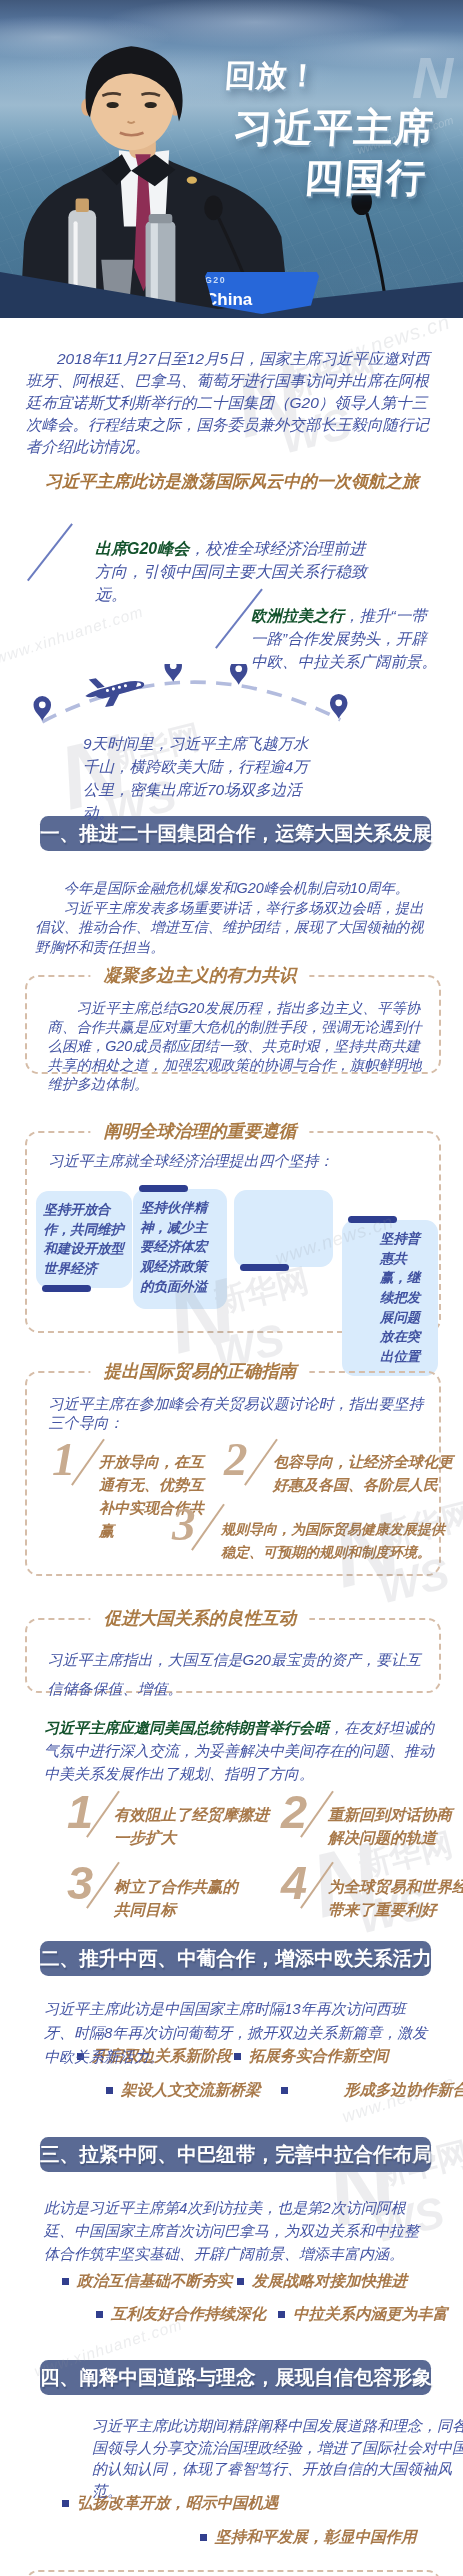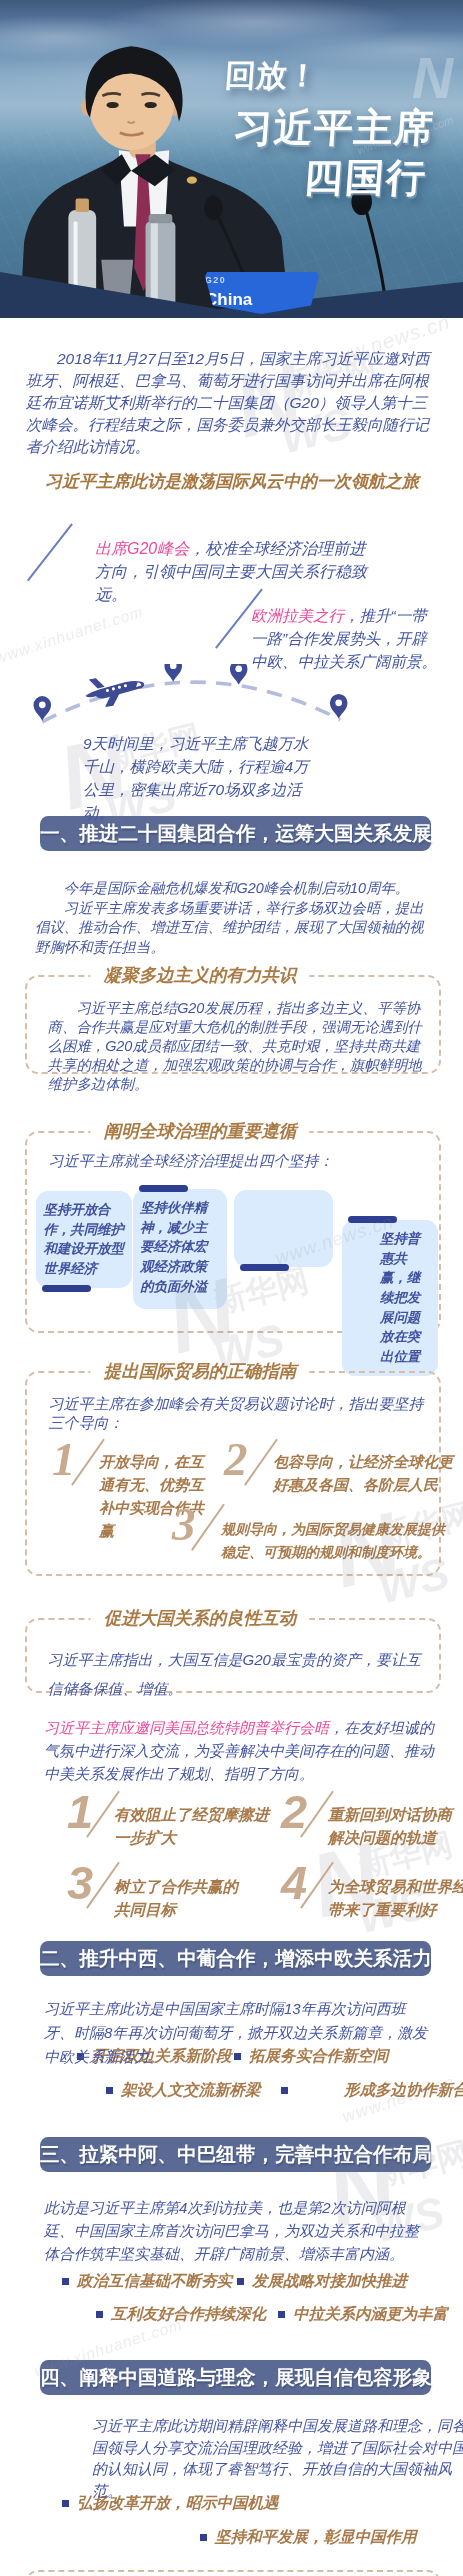--- a/index.html
+++ b/index.html
@@ -29,21 +29,21 @@
   .plate-country{display:block;margin-top:5px;color:#ffffff;font-size:17px;font-weight:bold;}
   .hero-title{position:absolute;z-index:6;color:#fff;font-weight:900;transform:skewX(-4deg);
     text-shadow:1.5px 2.1px 0 rgba(150,182,207,.55),3.6px 4.6px 8.2px rgba(18,45,75,.5);white-space:nowrap;}
   .ht1{left:225px;top:55px;font-size:31px;}
   .ht2{left:234px;top:101px;font-size:39px;letter-spacing:1px;}
   .ht3{left:304px;top:151px;font-size:39px;letter-spacing:2.1px;}
   .hero-wm{position:absolute;z-index:3;color:#ffffff;opacity:.28;font-weight:900;font-style:italic;}
   
   .para{position:absolute;font-style:italic;color:#4354a3;}
   .indent{text-indent:2em;}
-  .hl{color:#ec4899;font-weight:normal;}
+  .hl{color:#14532d;font-weight:bold;}
   .headline{position:absolute;left:0;top:470px;width:464px;text-align:center;color:#a8763f;
     font-weight:800;font-style:italic;font-size:17px;}
   .diag{position:absolute;width:1.5px;background:#6b7cc0;}
   .banner{position:absolute;left:40px;width:391px;height:35px;background:#5a6a94;border-radius:8.2px;
     color:#fff;font-weight:900;font-size:19.6px;text-align:center;line-height:35px;white-space:nowrap;
     text-shadow:1px 1.5px 1px rgba(40,55,90,.35);}
   
   .dashed-box{position:absolute;left:25px;width:416px;border:2.6px dashed #d6bda8;border-radius:13.4px;box-sizing:border-box;}
   .box-title{position:absolute;top:-14px;left:42%;transform:translateX(-50%);background:#ffffff;
     padding:0 13.4px;color:#aa7a44;font-weight:800;font-style:italic;font-size:17.5px;white-space:nowrap;}

